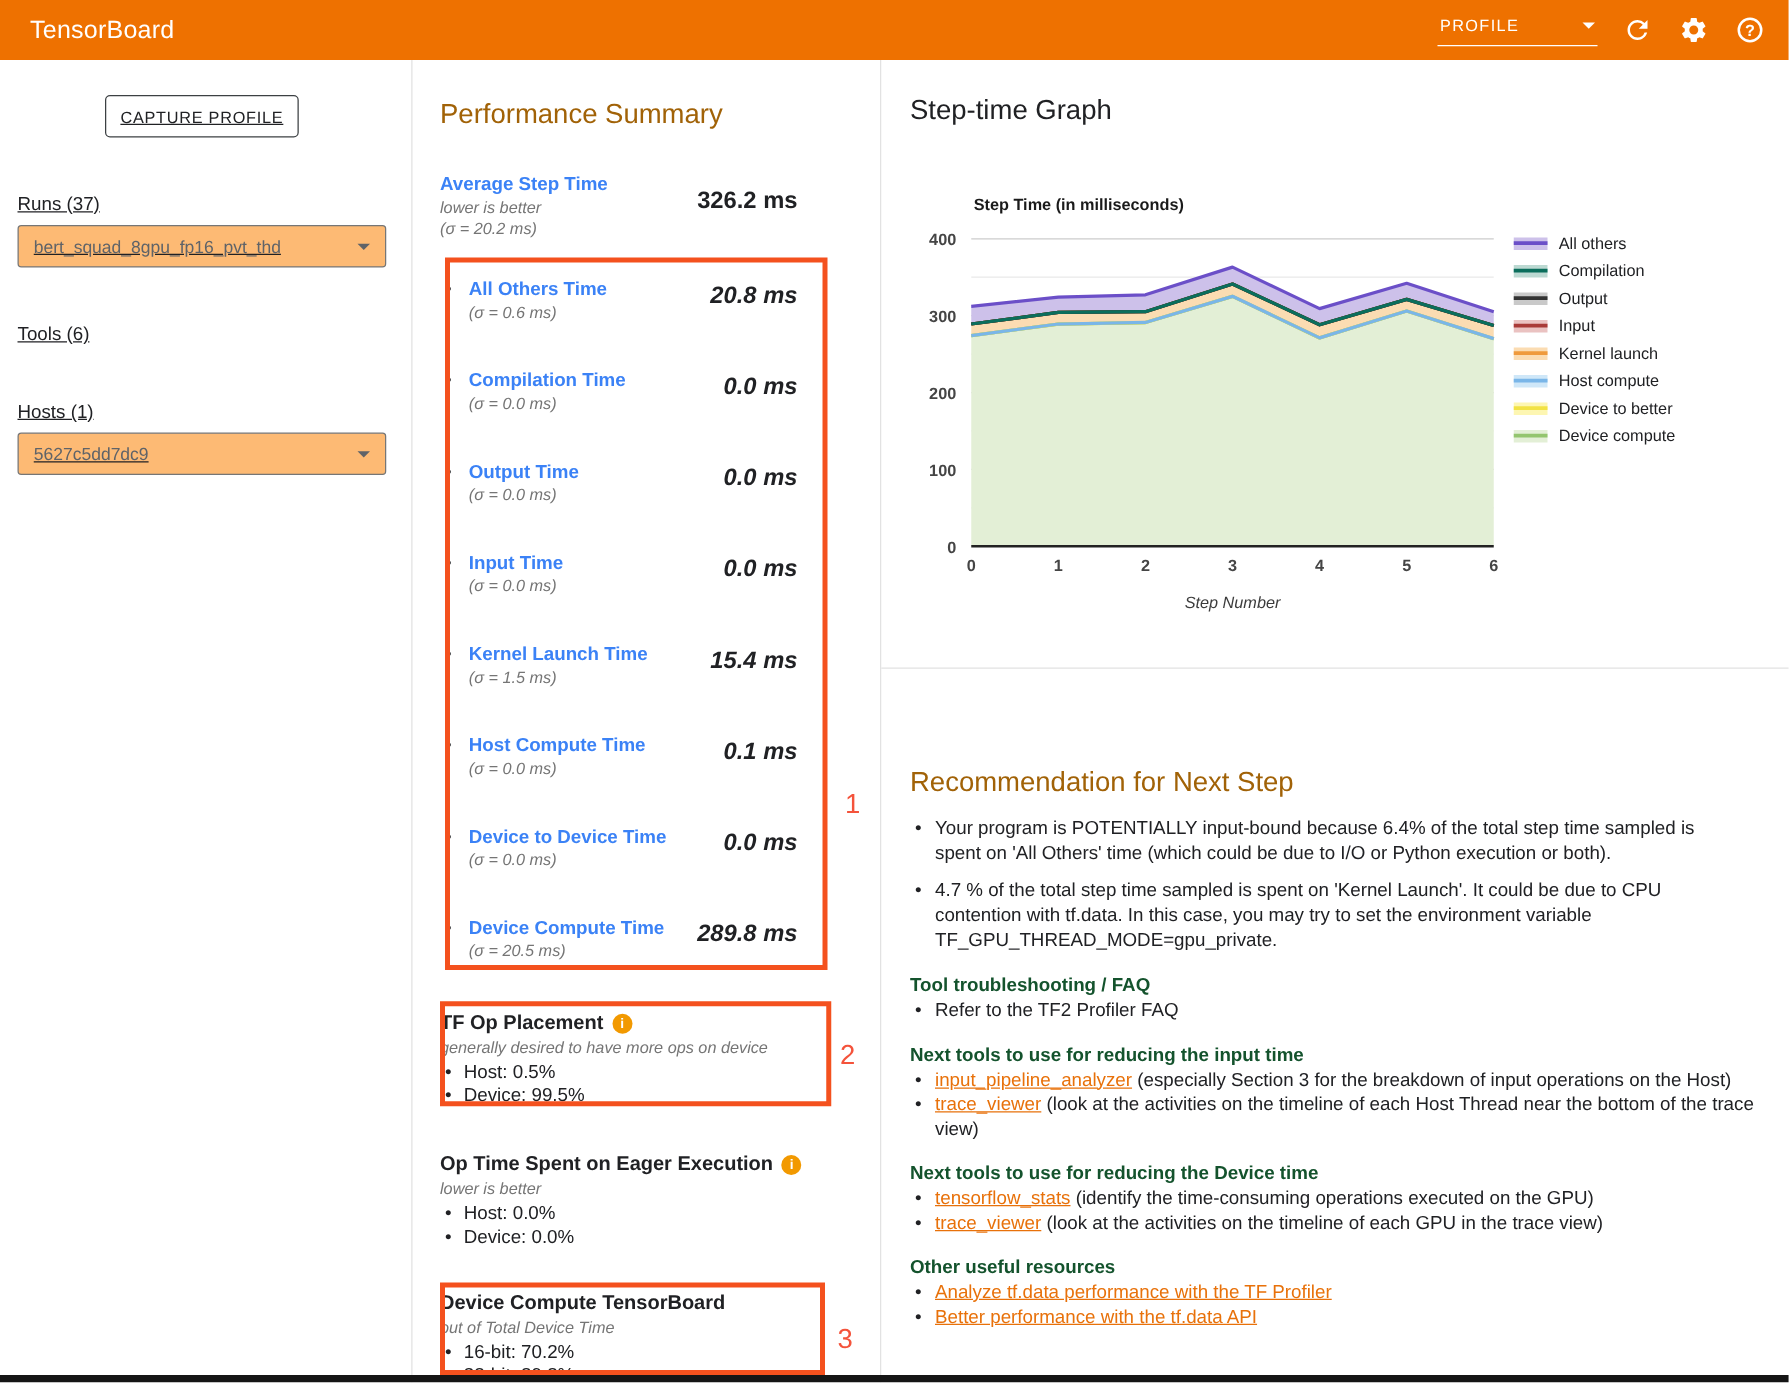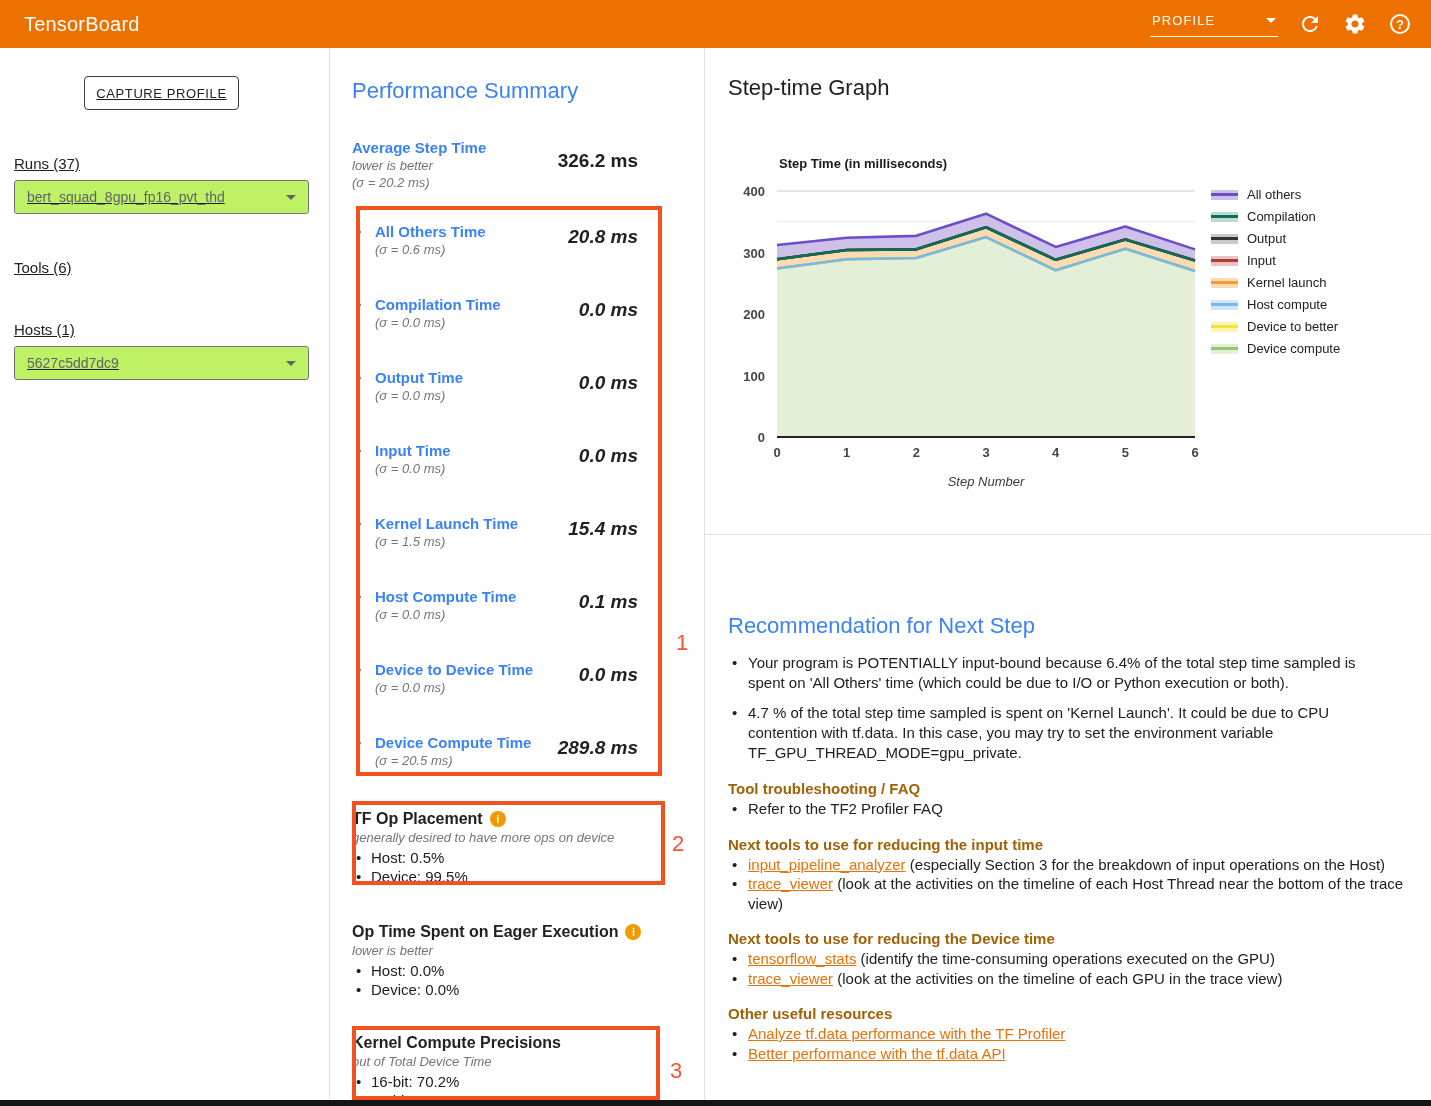--- a/index.html
+++ b/index.html
@@ -35,29 +35,29 @@
   .sidebar { width:330px; border-right:1px solid #e2e2e2; padding:28px 20px 0 14px; background:#fff;text-decoration:underline; }
   .capture-btn {
     display:block; margin:0 auto; width:155px; height:34px; background:#fff;
     border:1px solid #3c4043; border-radius:4px; font-family:inherit;
     font-size:13px; font-weight:500; letter-spacing:.6px; color:#202124; cursor:pointer;
   }
   .side-label { font-size:15px; font-weight:500; color:#202124; margin-top:45px; }
   .side-select {
     margin-top:8px; height:34px; border:1px solid #767676; border-radius:3px;
     display:flex; align-items:center; justify-content:space-between;
-    padding:16px 12px; font-size:14px; color:#5f6368; cursor:pointer; background:#bef264;
+    padding:16px 12px; font-size:14px; color:#5f6368; cursor:pointer; background:#fdba74;
   }
   .select-caret {
     width:0; height:0; border-left:5px solid transparent; border-right:5px solid transparent;
     border-top:5px solid #5f6368;
   }
   
   .summary-col { width:375px; border-right:1px solid #e2e2e2; position:relative; padding:30px 50px 0 22px; }
-  .col-title { font-size:22px; font-weight:500; color:#3b82f6; margin:0; line-height:26px; }
+  .col-title { font-size:22px; font-weight:500; color:#a16207; margin:0; line-height:26px; }
   .avg-row { position:relative; margin-top:34px; height:60px; }
   .m-title { font-size:15px; font-weight:700; color:#3b82f6; line-height:19px; }
   .m-sub, .m-sigma { font-size:13px; font-style:italic; color:#757575; line-height:17px; }
   .m-value { position:absolute; right:16px; top:12px; font-size:19px; font-weight:700; color:#202124; }
   #metrics-list { margin-top:24px; }
   .metric-row { position:relative; height:73px; padding-left:23px; }
   .metric-row .m-value { top:4px;font-style:italic; }
   .metric-row::before { content:"•"; position:absolute; left:4px; top:1px; font-size:15px; color:#202124; }
   .sec { margin-top:36px; }
   .sec-title { font-size:16px; font-weight:700; color:#202124; line-height:20px; display:flex; align-items:center; gap:7px; margin:0; }
@@ -81,21 +81,21 @@
   #chart-legend { position:absolute; left:506px; top:140px; display:flex; flex-direction:column; gap:9px; }
   .legend-item { display:flex; align-items:center; gap:9px; height:13px; }
   .legend-swatch { width:27px; height:10px; position:relative; display:inline-block; }
   .legend-line { position:absolute; left:0; right:0; top:3px; height:3px; display:block; }
   .legend-label { font-size:13px; color:#202124; }
   
   .rec-card { position:absolute; top:535px; left:0; right:0; bottom:0; padding:30px 24px 0 23px; }
   #rec-bullets { margin:14px 0 0 0; padding:0; list-style:none; }
   #rec-bullets li { position:relative; padding-left:20px; font-size:15px; line-height:20px; color:#202124; margin-bottom:10px; max-width:668px; }
   #rec-bullets li::before { content:"•"; position:absolute; left:4px; color:#202124; }
-  .rec-heading { font-size:15px; font-weight:700; color:#a16207; margin-top:16px; line-height:19px; }
+  .rec-heading { font-size:15px; font-weight:700; color:#14532d; margin-top:16px; line-height:19px; }
   ul.rec-list { margin:1px 0 0 0; padding:0; list-style:none; }
   ul.rec-list li { position:relative; padding-left:20px; font-size:15px; line-height:19.5px; color:#202124; max-width:680px; }
   ul.rec-list li::before { content:"•"; position:absolute; left:4px; color:#202124; }
   a.rec-link { color:#e8710a; text-decoration:underline; cursor:pointer; }
   
   .ann-box { position:absolute; border:4px solid #f4511e; z-index:30; pointer-events:none; }
   .ann-num { position:absolute; color:#f4533b; font-size:22px; font-weight:400; z-index:30; pointer-events:none; }
   
   .bottom-bar { position:absolute; left:0; right:0; bottom:0; height:6px; background:#151515; z-index:25; }
 </style>
@@ -212,21 +212,21 @@
         </h3>
       <div class="sec-sub">lower is better</div>
       <ul class="sec-list">
           <li>Host: 0.0%</li>
           <li>Device: 0.0%</li>
         </ul>
     </div>
 
     <div class="sec" style="margin-top:34px;">
       <h3 class="sec-title">
-          <span>Kernel Compute Precisions</span>
+          <span>Device Compute TensorBoard</span>
         </h3>
       <div class="sec-sub">out of Total Device Time</div>
       <ul class="sec-list">
           <li>16-bit: 70.2%</li>
           <li>32-bit: 29.8%</li>
         </ul>
     </div>
   </section>
 
   <section class="right-col">

